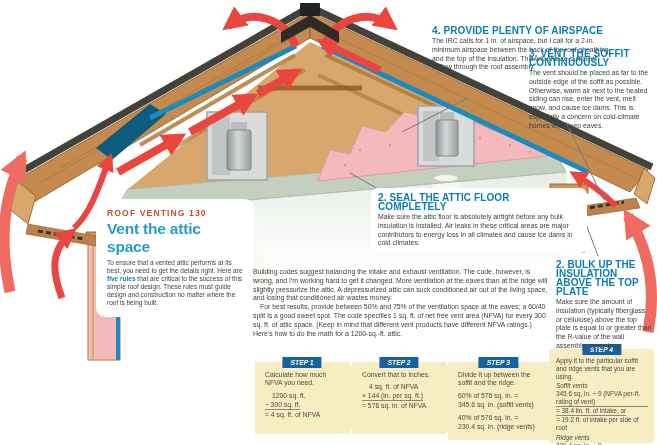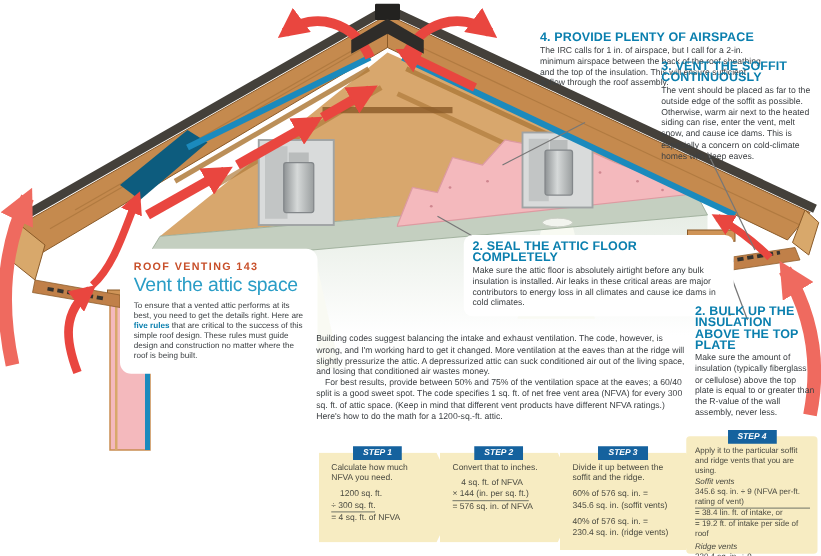--- a/index.html
+++ b/index.html
@@ -7,29 +7,29 @@
          font-family:"Liberation Sans",sans-serif;color:#3d4144;}
   .diagram{position:absolute;left:0;top:0;z-index:1;}
 
   
   .callout{position:absolute;z-index:3;}
   .co-title{font-size:10px;font-weight:bold;color:#0a7fae;line-height:9px;margin-bottom:2px;letter-spacing:.1px;}
   .co-body{font-size:6.9px;line-height:8.8px;color:#3d4144;}
   .c4{left:432px;top:26px;width:184px;}
   .c3{left:529px;top:49px;width:126px;}
   .c1{left:371px;top:188px;width:202px;background:#fff;border-radius:7px;padding:5px 7px;}
-  .c2{left:556px;top:245px;width:96px;}
+  .c2{left:556px;top:260px;width:96px;}
   .c5{left:253px;top:268px;width:298px;}
   .c5 .para2{text-indent:7px;}
 
   
   .header-card{position:absolute;left:96px;top:199px;width:158px;box-sizing:border-box;
                background:#fff;border-radius:9px;padding:9px 11px 9px 11px;z-index:3;}
   .kicker{color:#c8502b;font-weight:bold;font-size:8.6px;letter-spacing:1.1px;}
-  .main-title{color:#2a9dc6;font-size:15.5px;font-weight:normal;letter-spacing:-.2px;margin:2px 0 3px 0;}
+  .main-title{color:#2a9dc6;font-size:15.5px;font-weight:bold;letter-spacing:-.2px;margin:2px 0 3px 0;}
   .intro{font-size:6.5px;line-height:8.1px;margin:0;color:#3d4144;}
   .intro strong{color:#0a7fae;}
 
   
   .flow{position:absolute;left:0;top:0;width:657px;height:445px;z-index:2;pointer-events:none;}
   .step{position:absolute;}
   .shape{position:absolute;inset:0;background:#f7ecc2;}
   .shape.arrow{clip-path:polygon(0 0,84% 0,100% 50%,84% 100%,0 100%);}
   .shape.rect{border-radius:3px;}
   .step-label{position:absolute;top:-5px;background:#15629e;color:#fff;font-style:italic;font-weight:bold;
@@ -184,21 +184,21 @@
 
     <g stroke="#777" stroke-width="1">
       <line x1="468" y1="98" x2="402" y2="132"></line>
       <line x1="566" y1="122" x2="604" y2="200"></line>
       <line x1="380" y1="190" x2="350" y2="173"></line>
       <line x1="598" y1="256" x2="574" y2="192"></line>
     </g>
   </svg>
 
   <div class="header-card">
-    <div class="kicker">ROOF VENTING 143</div>
+    <div class="kicker">ROOF VENTING 130</div>
     <div class="main-title">Vent the attic space</div>
     <p class="intro"><span>To ensure that a vented attic performs at its best, you need to get the details right. Here are </span><strong>five rules</strong><span> that are critical to the success of this simple roof design. These rules must guide design and construction no matter where the roof is being built.</span></p>
   </div>
 
   <div class="callout c4">
     <div class="co-title">4. PROVIDE PLENTY OF AIRSPACE</div>
     <div class="co-body">The IRC calls for 1 in. of airspace, but I call for a 2-in. minimum airspace between the back of the roof sheathing and the top of the insulation. This will ensure sufficient airflow through the roof assembly.</div>
   </div>
 
   <div class="callout c3">

